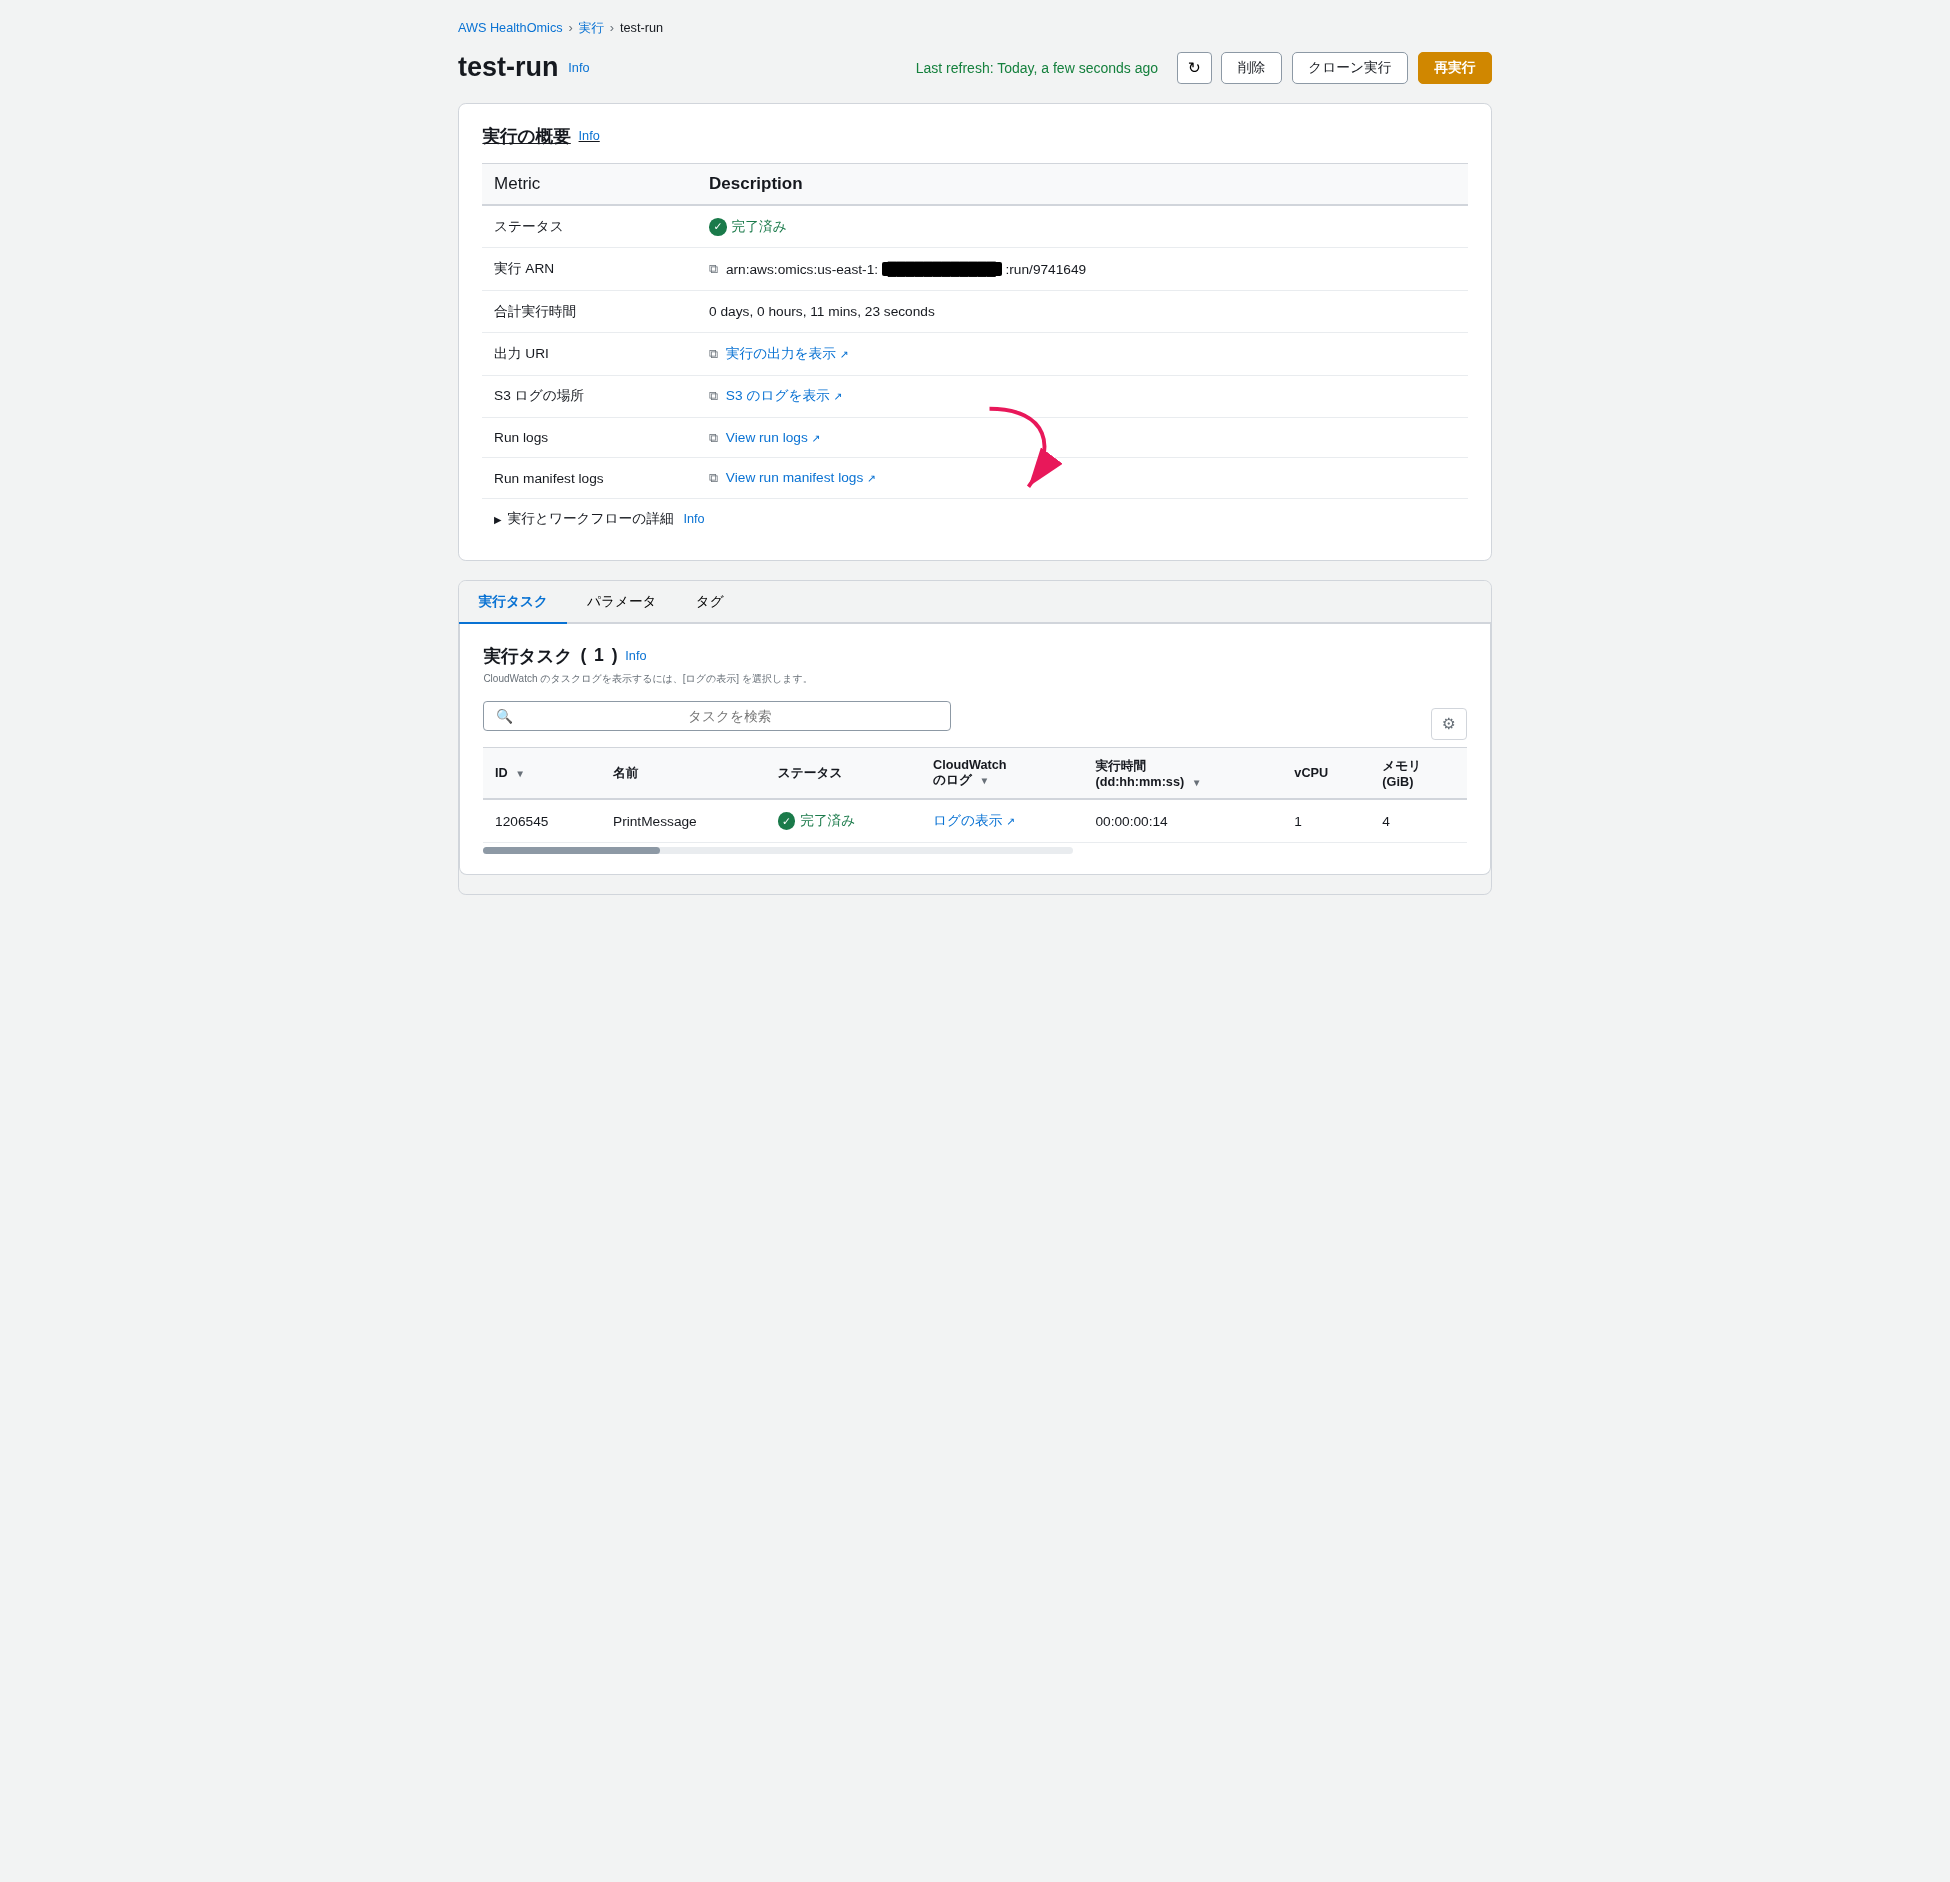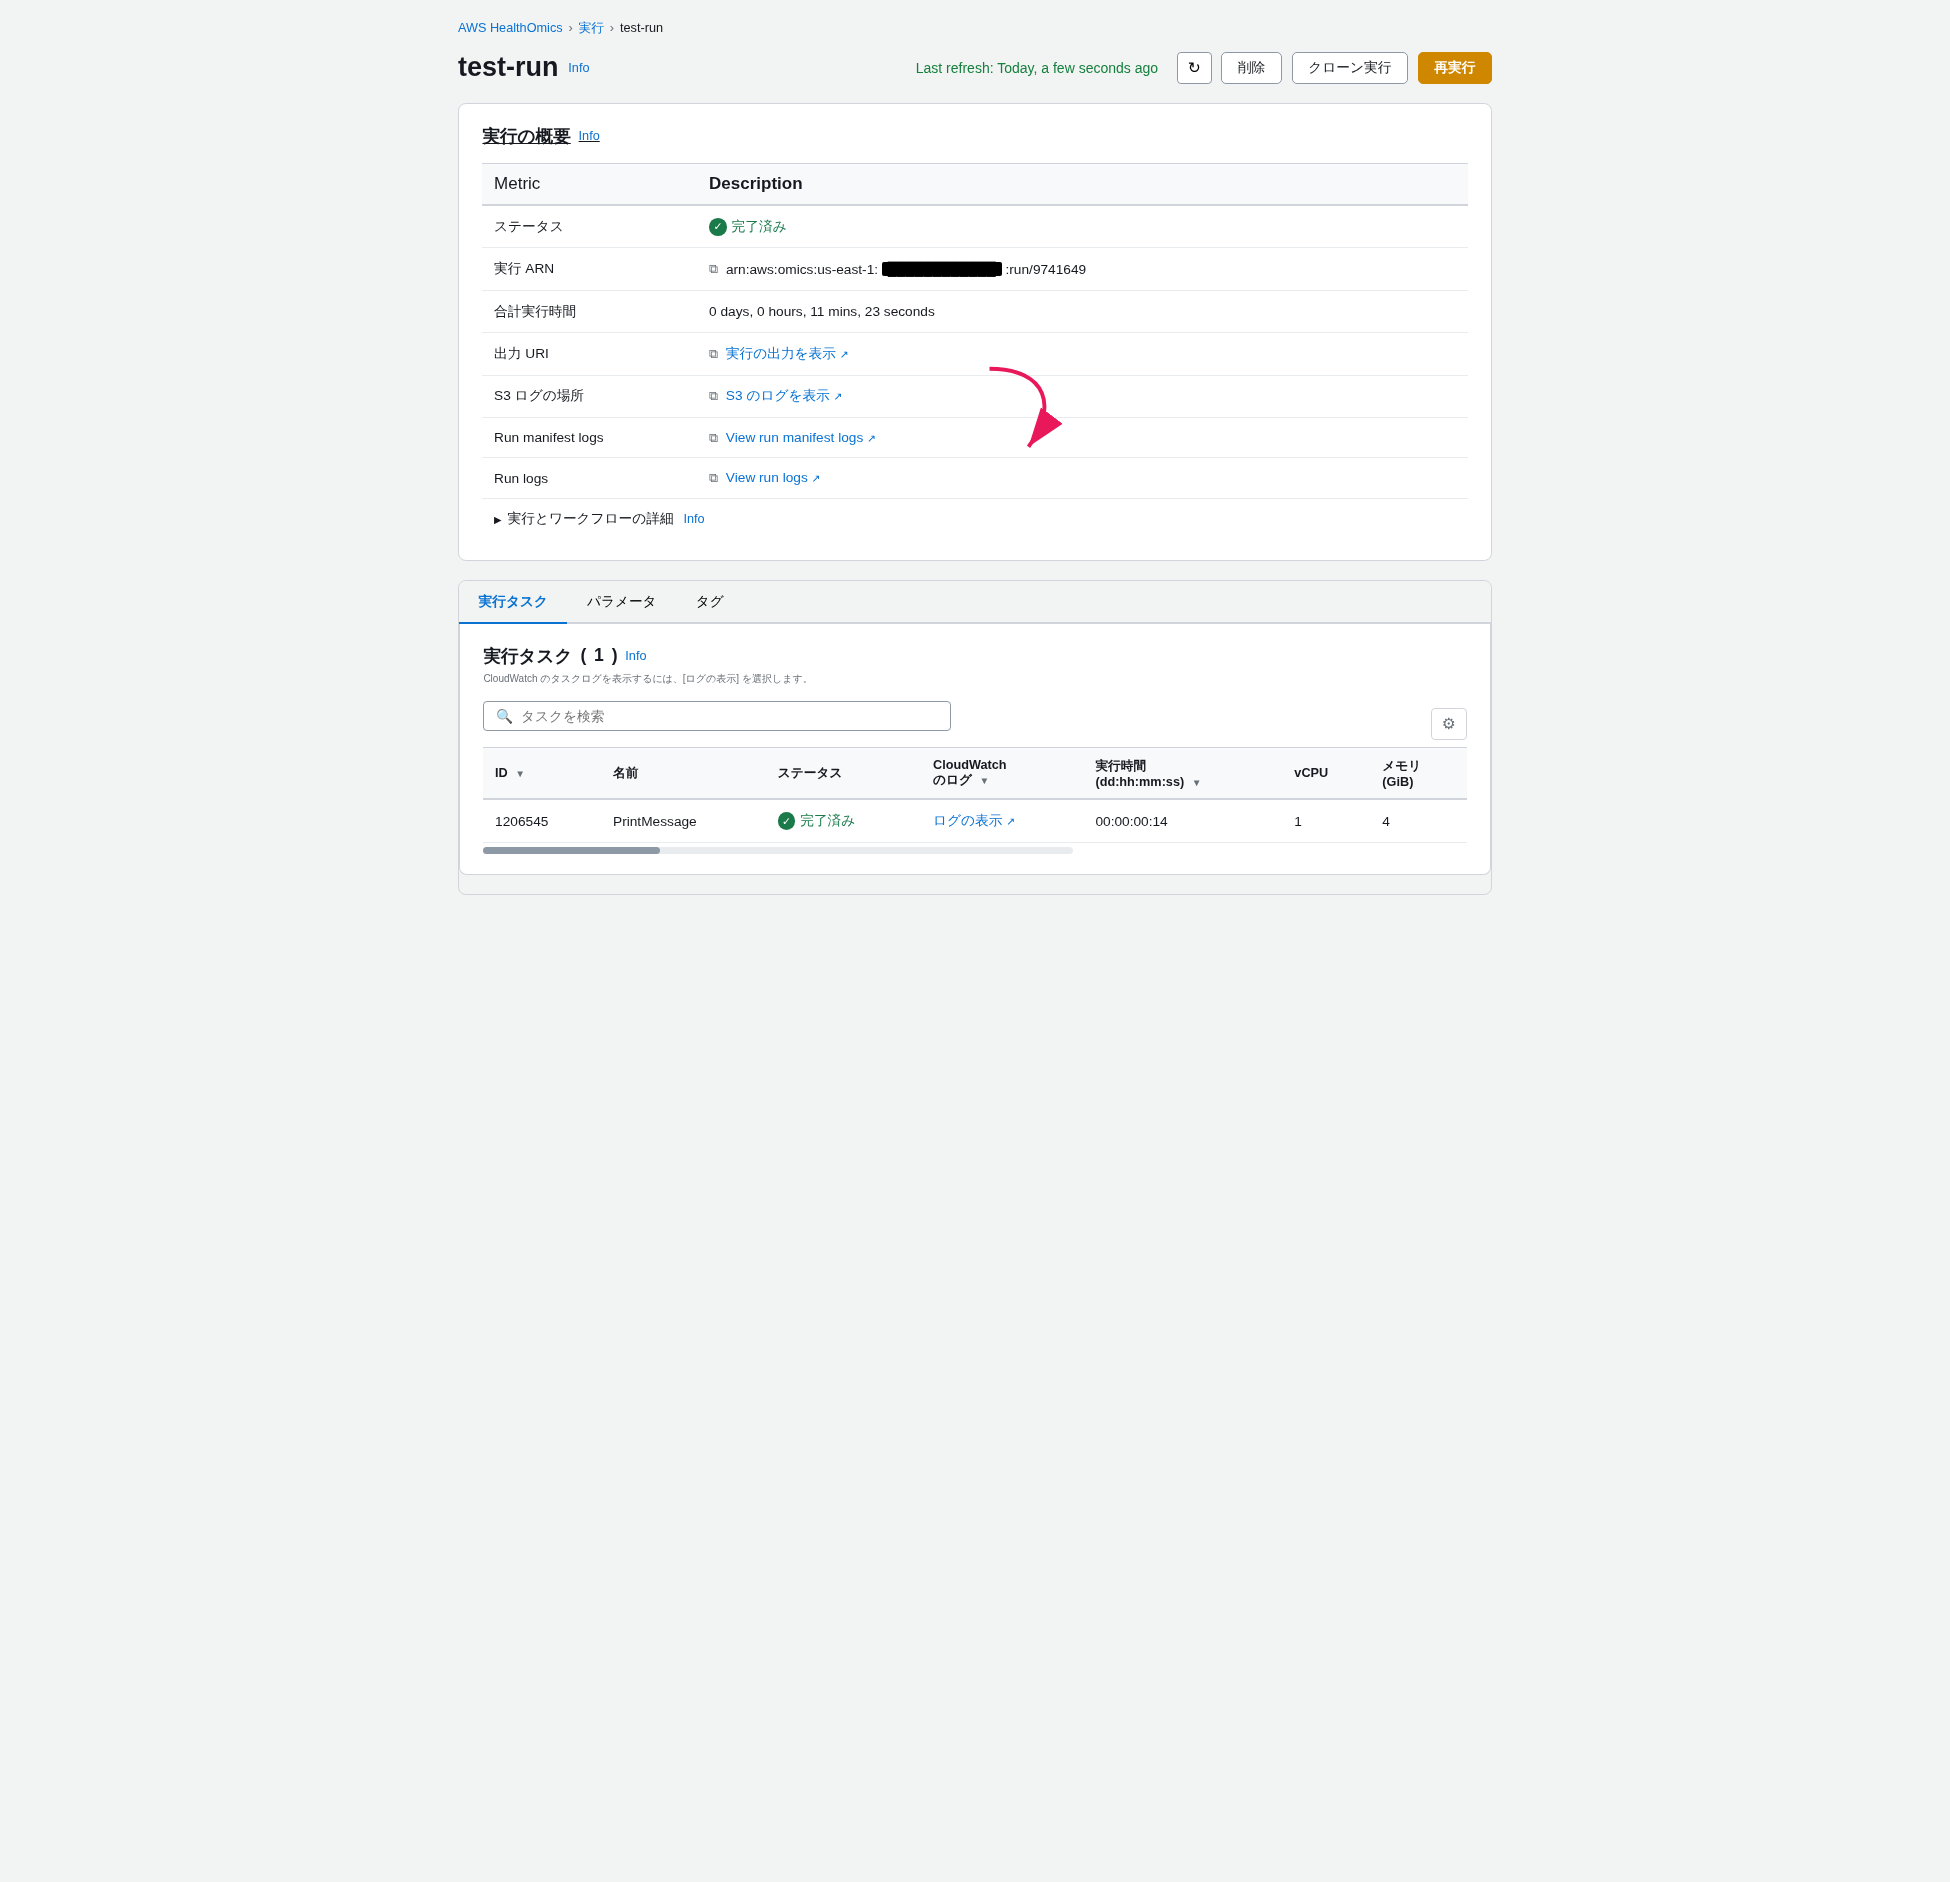--- a/index.html
+++ b/index.html
@@ -266,20 +266,21 @@
       margin-right: 7.8px;
       font-size: 13.7px;
     }
     .search-input {
       border: none;
       outline: none;
       font-size: 13.7px;
       color: #687078;
       width: 100%;
       font-family: inherit;
+      text-align: center;
     }
     .search-row {
       display: flex;
       align-items: center;
       justify-content: space-between;
     }
     .gear-btn {
       background: none;
       border: 1px solid #d1d5db;
       border-radius: 3.9px;
@@ -419,48 +420,48 @@
             <a class="link">実行の出力を表示</a>
             <span class="external-icon"> ↗</span>
           </td>
         </tr>
 
         <tr>
           <td class="label-col">S3 ログの場所</td>
           <td>
             <span class="copy-icon">⧉</span>
             <a class="link">S3 のログを表示</a>
+            <span class="external-icon"> ↗</span>
+          </td>
+        </tr>
+
+        <tr>
+          <td class="label-col">Run logs</td>
+          <td>
+            <span class="copy-icon">⧉</span>
+            <a class="link">View run logs</a>
             <span class="external-icon"> ↗</span>
           </td>
         </tr>
 
         <tr>
           <td class="label-col">Run manifest logs</td>
           <td style="position:relative;">
             <span class="copy-icon">⧉</span>
             <a class="link">View run manifest logs</a>
             <span class="external-icon"> ↗</span>
             
             <svg style="position:absolute; left: 273px; top:-59px; width:117px; height:117px; pointer-events:none; overflow:visible;" viewBox="0 0 120 120" width="117" height="117">
               <defs>
                 <marker id="arrowhead" markerWidth="10" markerHeight="7" refX="10" refY="3.5" orient="auto">
                   <polygon points="0 0, 10 3.5, 0 7" fill="#e8185a"></polygon>
                 </marker>
               </defs>
               <path d="M 20 10 C 80 10, 90 50, 60 90" stroke="#e8185a" stroke-width="4" fill="none" marker-end="url(#arrowhead)"></path>
             </svg>
-          </td>
-        </tr>
-
-        <tr>
-          <td class="label-col">Run logs</td>
-          <td>
-            <span class="copy-icon">⧉</span>
-            <a class="link">View run logs</a>
-            <span class="external-icon"> ↗</span>
           </td>
         </tr>
       </tbody>
     </table>
 
     <div class="expand-row">
       <button class="expand-btn">
         <span class="triangle">▶</span>
         <span>実行とワークフローの詳細</span>
         <span class="expand-info">Info</span>

